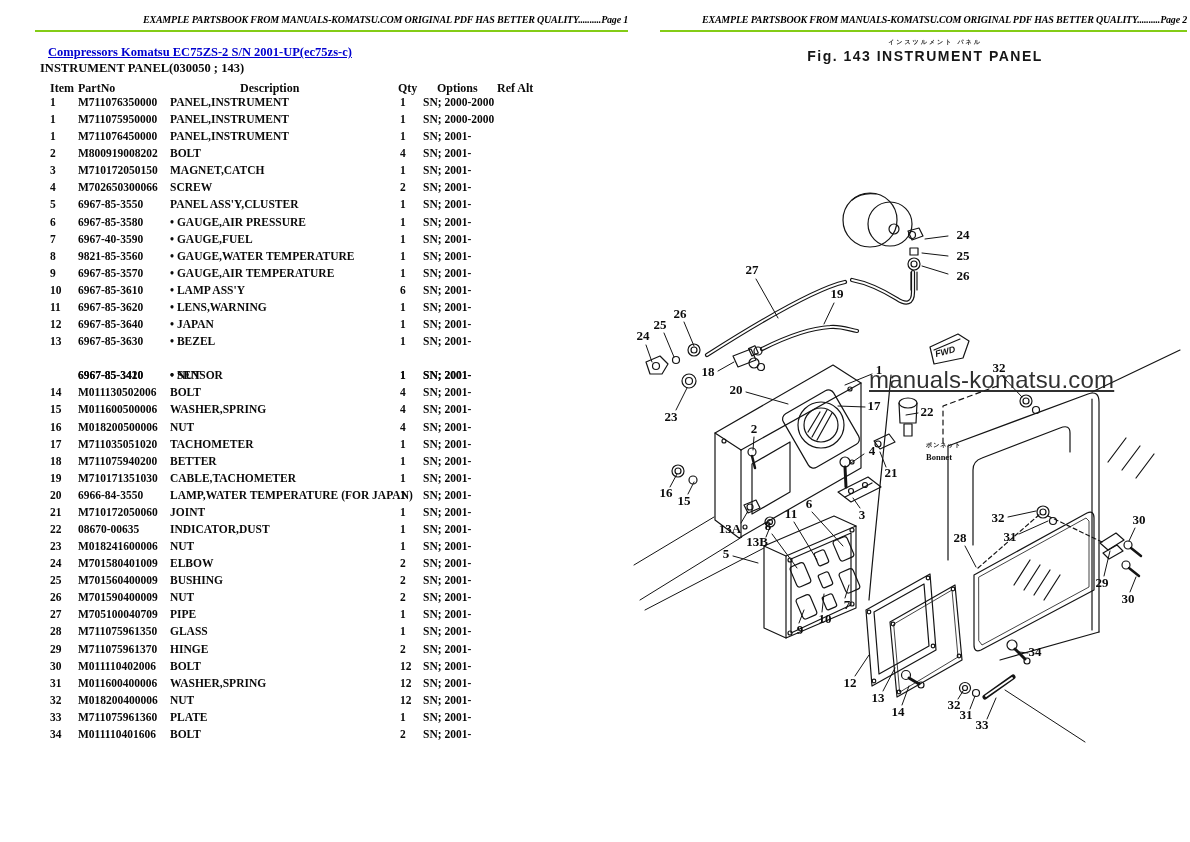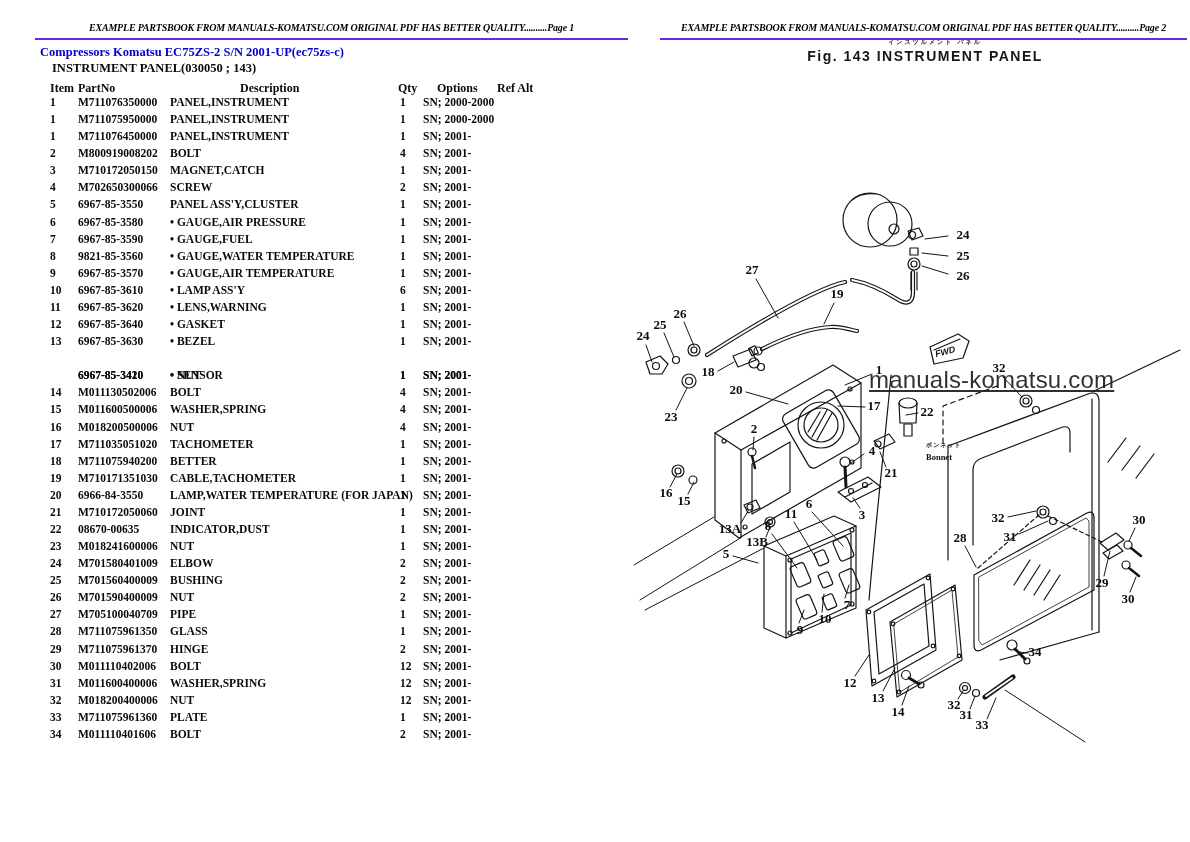--- a/index.html
+++ b/index.html
@@ -4,35 +4,35 @@
 <style>
   html,body{margin:0;padding:0;}
   body{
     width:1190px;height:842px;position:relative;background:#ffffff;
     font-family:"Liberation Serif",serif;color:#0a0a0a;overflow:hidden;
     -webkit-font-smoothing:antialiased;
   }
   .abs{position:absolute;}
   
   .runhdr{
-    position:absolute;top:22px;height:16px;border-bottom:2px solid #6d28d9;
+    position:absolute;top:14px;height:16px;border-bottom:2px solid #84cc16;
     font:italic 700 10px "Liberation Serif",serif;letter-spacing:-0.2px;
-    text-align:center;white-space:nowrap;color:#000;
+    text-align:right;white-space:nowrap;color:#000;
   }
   .runhdr.left{left:35px;width:593px;}
   .runhdr.right{left:660px;width:527px;}
   
   .linkline{
-    position:absolute;left:40px;top:45px;
+    position:absolute;left:48px;top:45px;
     font:700 12.5px "Liberation Serif",serif;color:#0000cf;
-    white-space:nowrap;cursor:pointer;
+    text-decoration:underline;white-space:nowrap;cursor:pointer;
   }
   .titleline{
     position:absolute;left:40px;top:61px;
-    font:700 12.5px "Liberation Serif",serif;white-space:nowrap;margin-left:12px;
+    font:700 12.5px "Liberation Serif",serif;white-space:nowrap;
   }
   
   .thead span{
     position:absolute;top:81px;font:700 12px "Liberation Serif",serif;white-space:nowrap;
   }
   .trow{position:absolute;left:0;width:630px;height:17px;font:700 11.5px "Liberation Serif",serif;}
   .trow span{position:absolute;top:0;white-space:nowrap;}
   .c-item{left:50px;}
   .c-part{left:78px;}
   .c-desc{left:170px;}
@@ -134,21 +134,21 @@
     </div>
     <div class="trow" style="top: 215.56px;">
       <span class="c-item">6</span>
       <span class="c-part">6967-85-3580</span>
       <span class="c-desc">• GAUGE,AIR PRESSURE</span>
       <span class="c-qty">1</span>
       <span class="c-opt">SN; 2001-</span>
     </div>
     <div class="trow" style="top: 232.64px;">
       <span class="c-item">7</span>
-      <span class="c-part">6967-85-3590</span>
+      <span class="c-part">6967-40-3590</span>
       <span class="c-desc">• GAUGE,FUEL</span>
       <span class="c-qty">1</span>
       <span class="c-opt">SN; 2001-</span>
     </div>
     <div class="trow" style="top: 249.72px;">
       <span class="c-item">8</span>
       <span class="c-part">9821-85-3560</span>
       <span class="c-desc">• GAUGE,WATER TEMPERATURE</span>
       <span class="c-qty">1</span>
       <span class="c-opt">SN; 2001-</span>
@@ -170,21 +170,21 @@
     <div class="trow" style="top: 300.96px;">
       <span class="c-item">11</span>
       <span class="c-part">6967-85-3620</span>
       <span class="c-desc">• LENS,WARNING</span>
       <span class="c-qty">1</span>
       <span class="c-opt">SN; 2001-</span>
     </div>
     <div class="trow" style="top: 318.04px;">
       <span class="c-item">12</span>
       <span class="c-part">6967-85-3640</span>
-      <span class="c-desc">• GASKET</span>
+      <span class="c-desc">• JAPAN</span>
       <span class="c-qty">1</span>
       <span class="c-opt">SN; 2001-</span>
     </div>
     <div class="trow" style="top: 335.12px;">
       <span class="c-item">13</span>
       <span class="c-part">6967-85-3630</span>
       <span class="c-desc">• BEZEL</span>
       <span class="c-qty">1</span>
       <span class="c-opt">SN; 2001-</span>
     </div>

